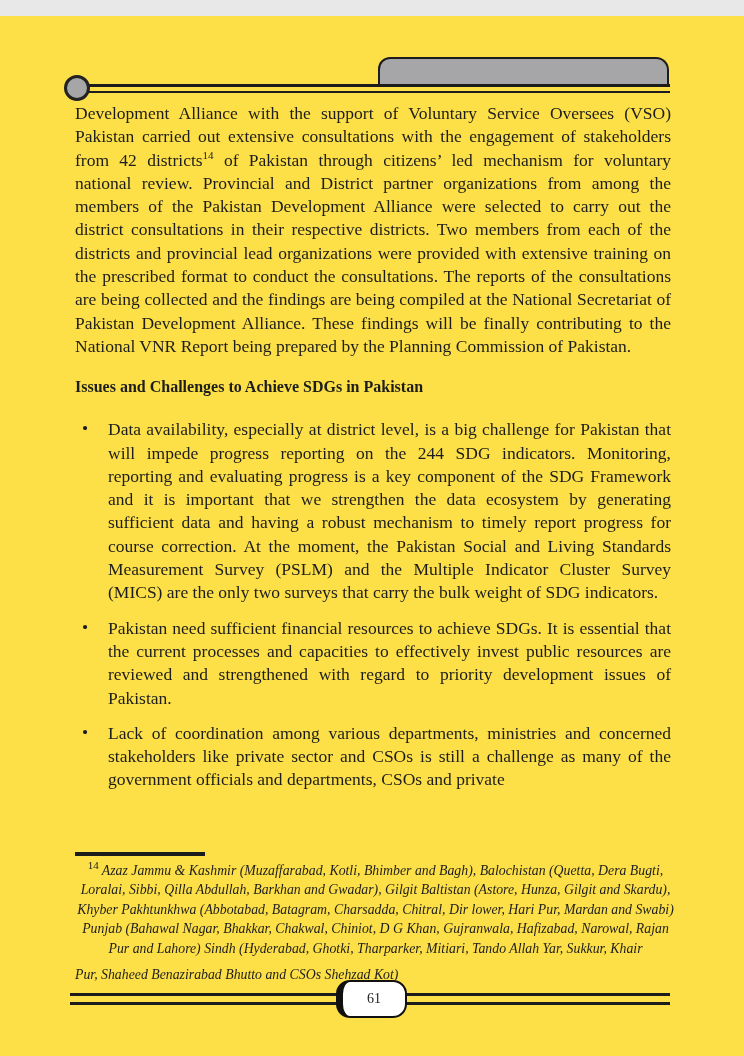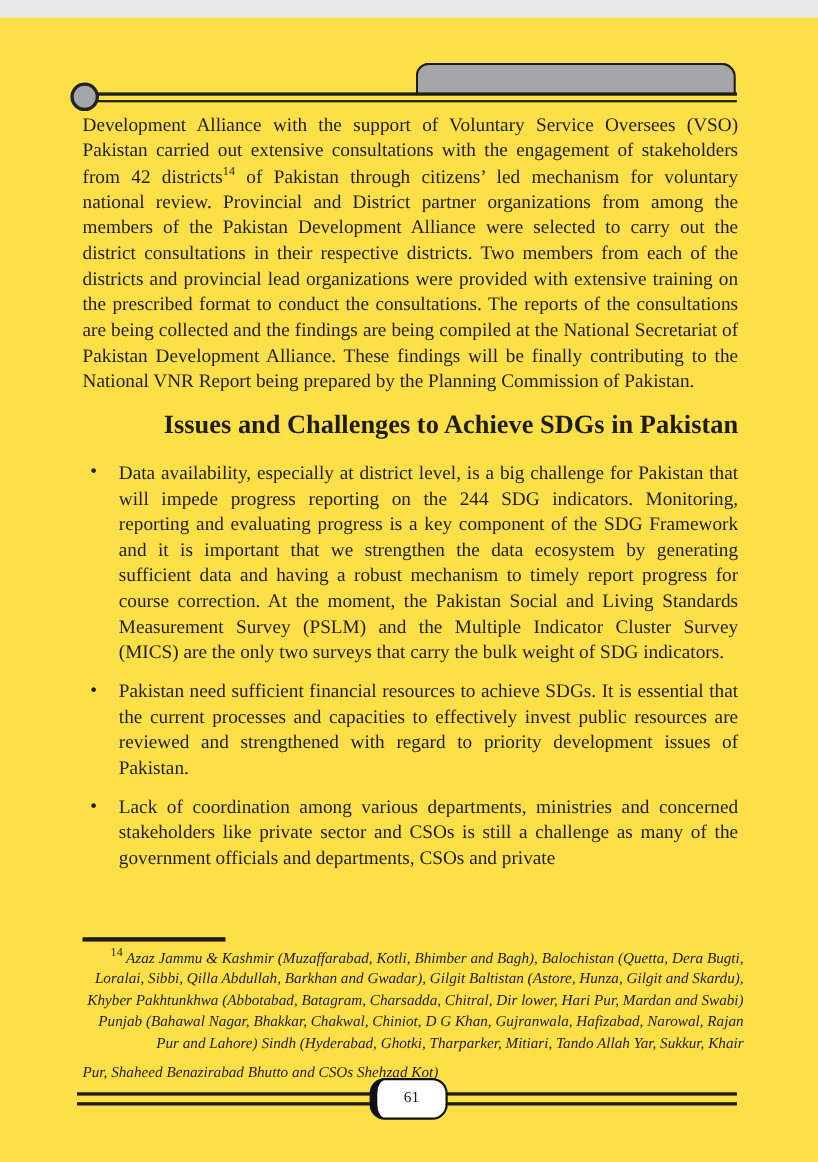--- a/index.html
+++ b/index.html
@@ -59,24 +59,24 @@
     line-height: 23.3px;
     text-align: justify;
   }
   .body-par sup, .sup-ref {
     font-size: 11px;
     line-height: 0;
     vertical-align: super;
   }
   .heading {
     margin: 17px 0 19px 0;
-    font-size: 24px;
+    font-size: 16px;
     line-height: 24px;
     font-weight: bold;
-    text-align: right;
+    text-align: left;
   }
   .bullet-item {
     position: relative;
     padding-left: 33px;
     margin-bottom: 12px;
     font-size: 17.5px;
     line-height: 23.3px;
     text-align: justify;
     box-sizing: border-box;
   }
@@ -94,21 +94,21 @@
   }
   .footnote-rule {
     width: 130px; height: 4px;
     background: #1c1c1c;
     margin-bottom: 5px;
   }
   .footnote-text {
     font-style: italic;
     font-size: 13.8px;
     line-height: 19.4px;
-    text-align: right;
+    text-align: center;
   }
   .footnote-marker {
     font-style: normal;
     font-size: 11px;
     vertical-align: super;
     line-height: 0;
     padding-right: 3px;
   }
   .footnote-cont {
     margin-top: 7px;

